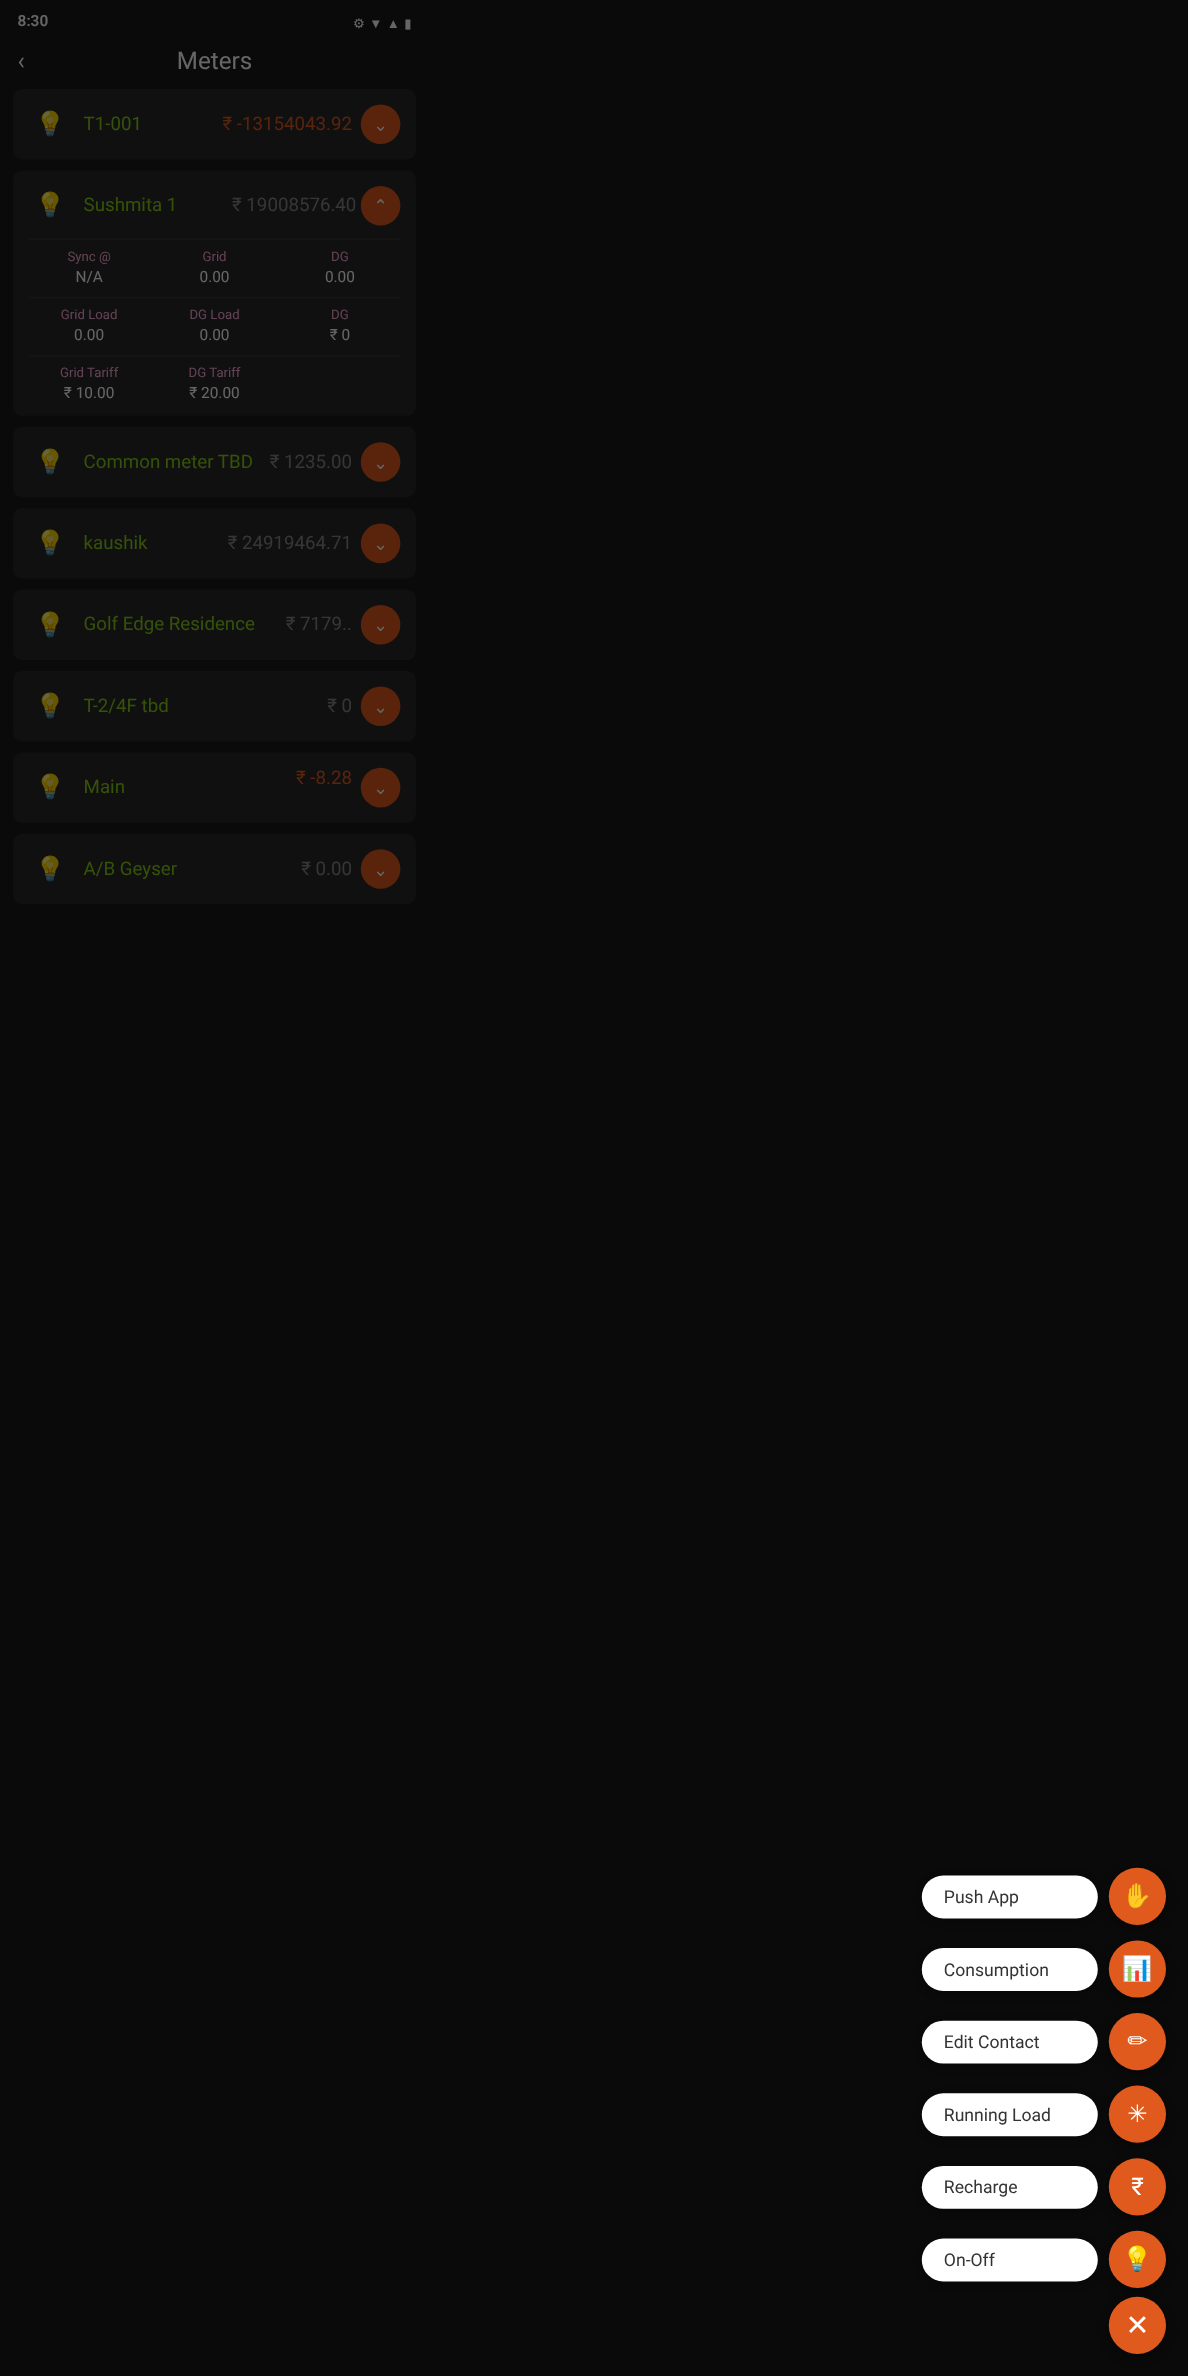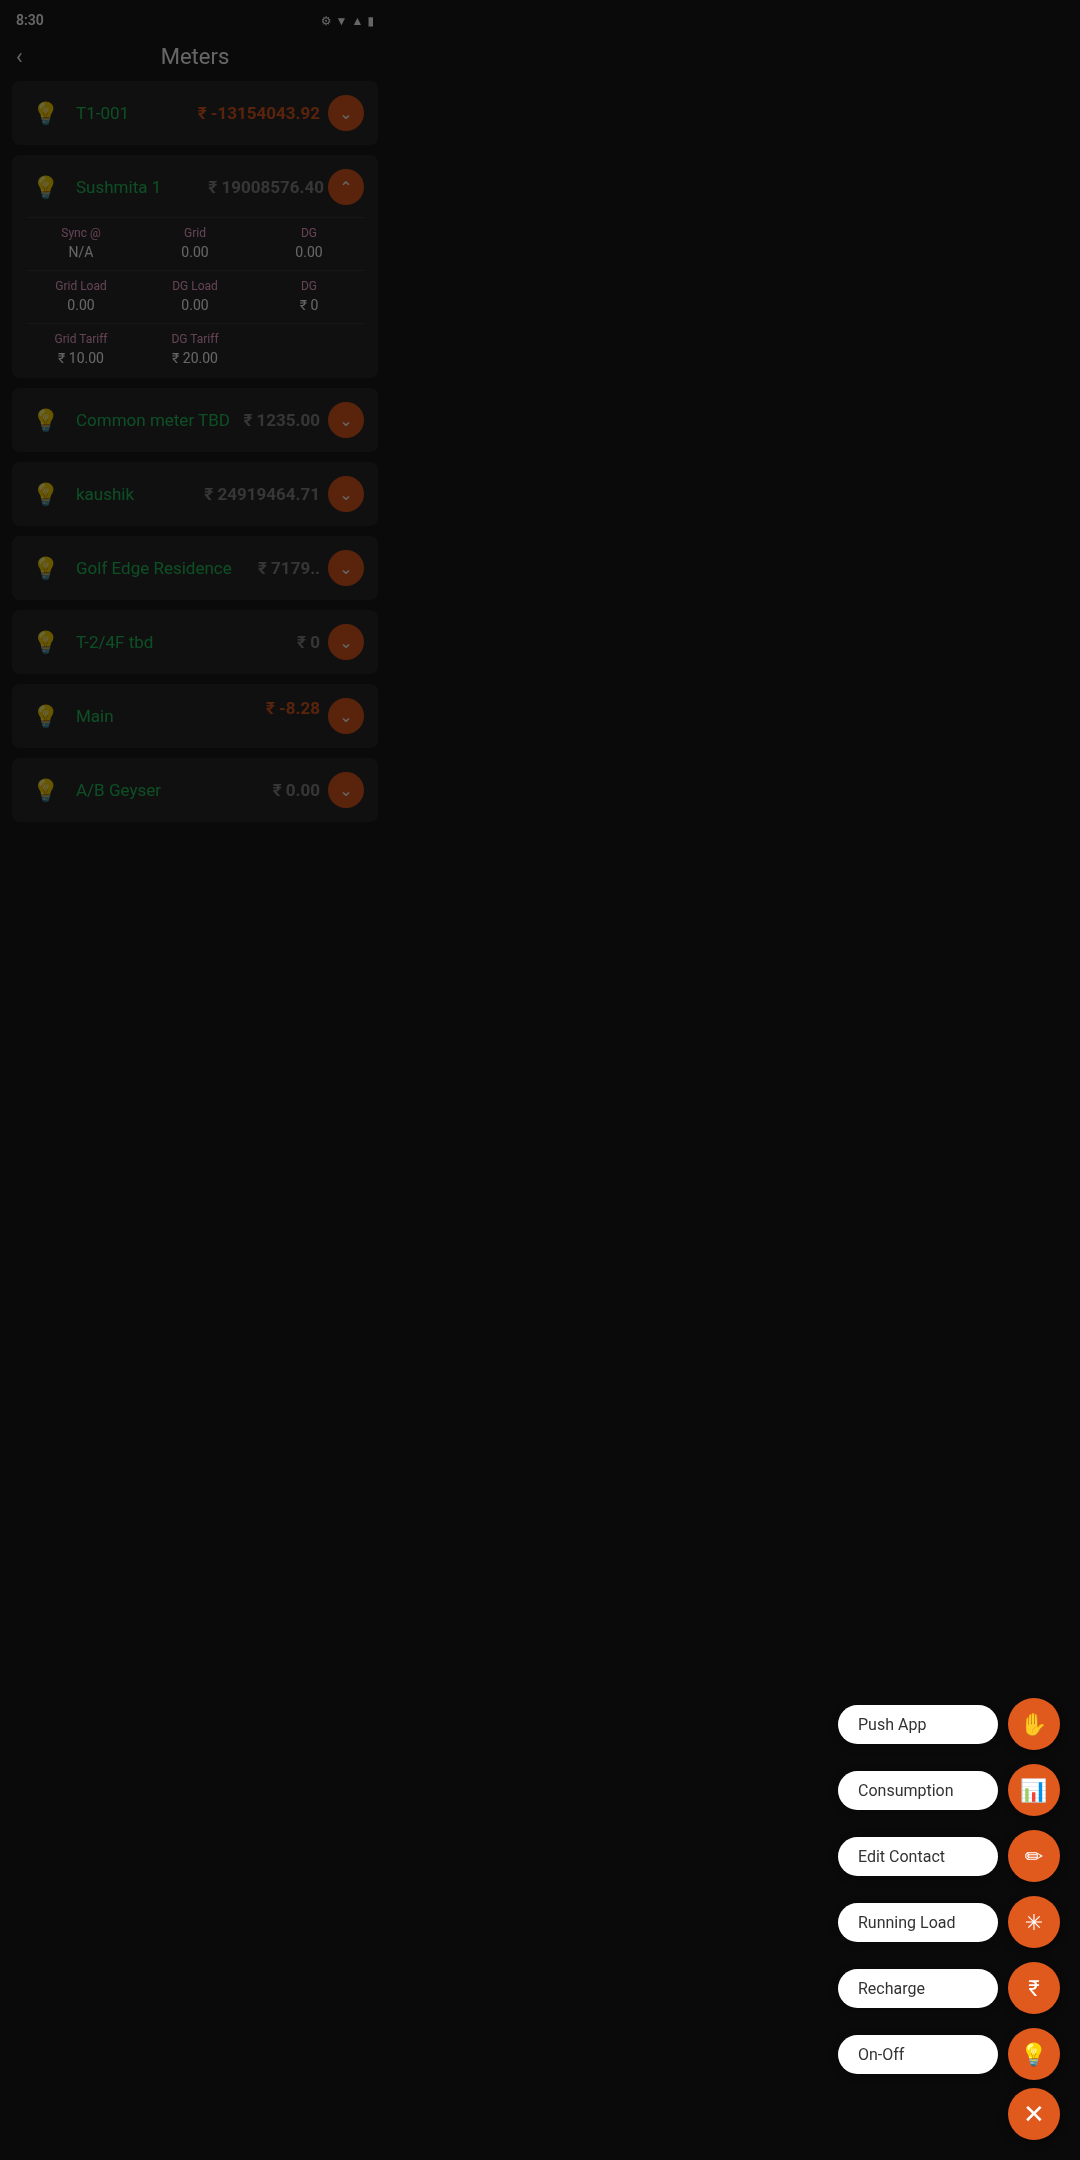--- a/index.html
+++ b/index.html
@@ -85,27 +85,27 @@
     .bulb-icon {
       width: 40px;
       height: 40px;
       display: flex;
       align-items: center;
       justify-content: center;
       font-size: 22px;
     }
 
     .meter-name {
-      color: #22c55e;
+      color: #84cc16;
       font-size: 17px;
     }
 
     .meter-value {
       font-size: 17px;
-      font-weight: 700;
+      font-weight: 400;
     }
     .meter-value.negative { color: #e05a1e; }
 
     .chevron-btn {
       width: 36px;
       height: 36px;
       background: #e05a1e;
       border-radius: 50%;
       display: flex;
       align-items: center;

